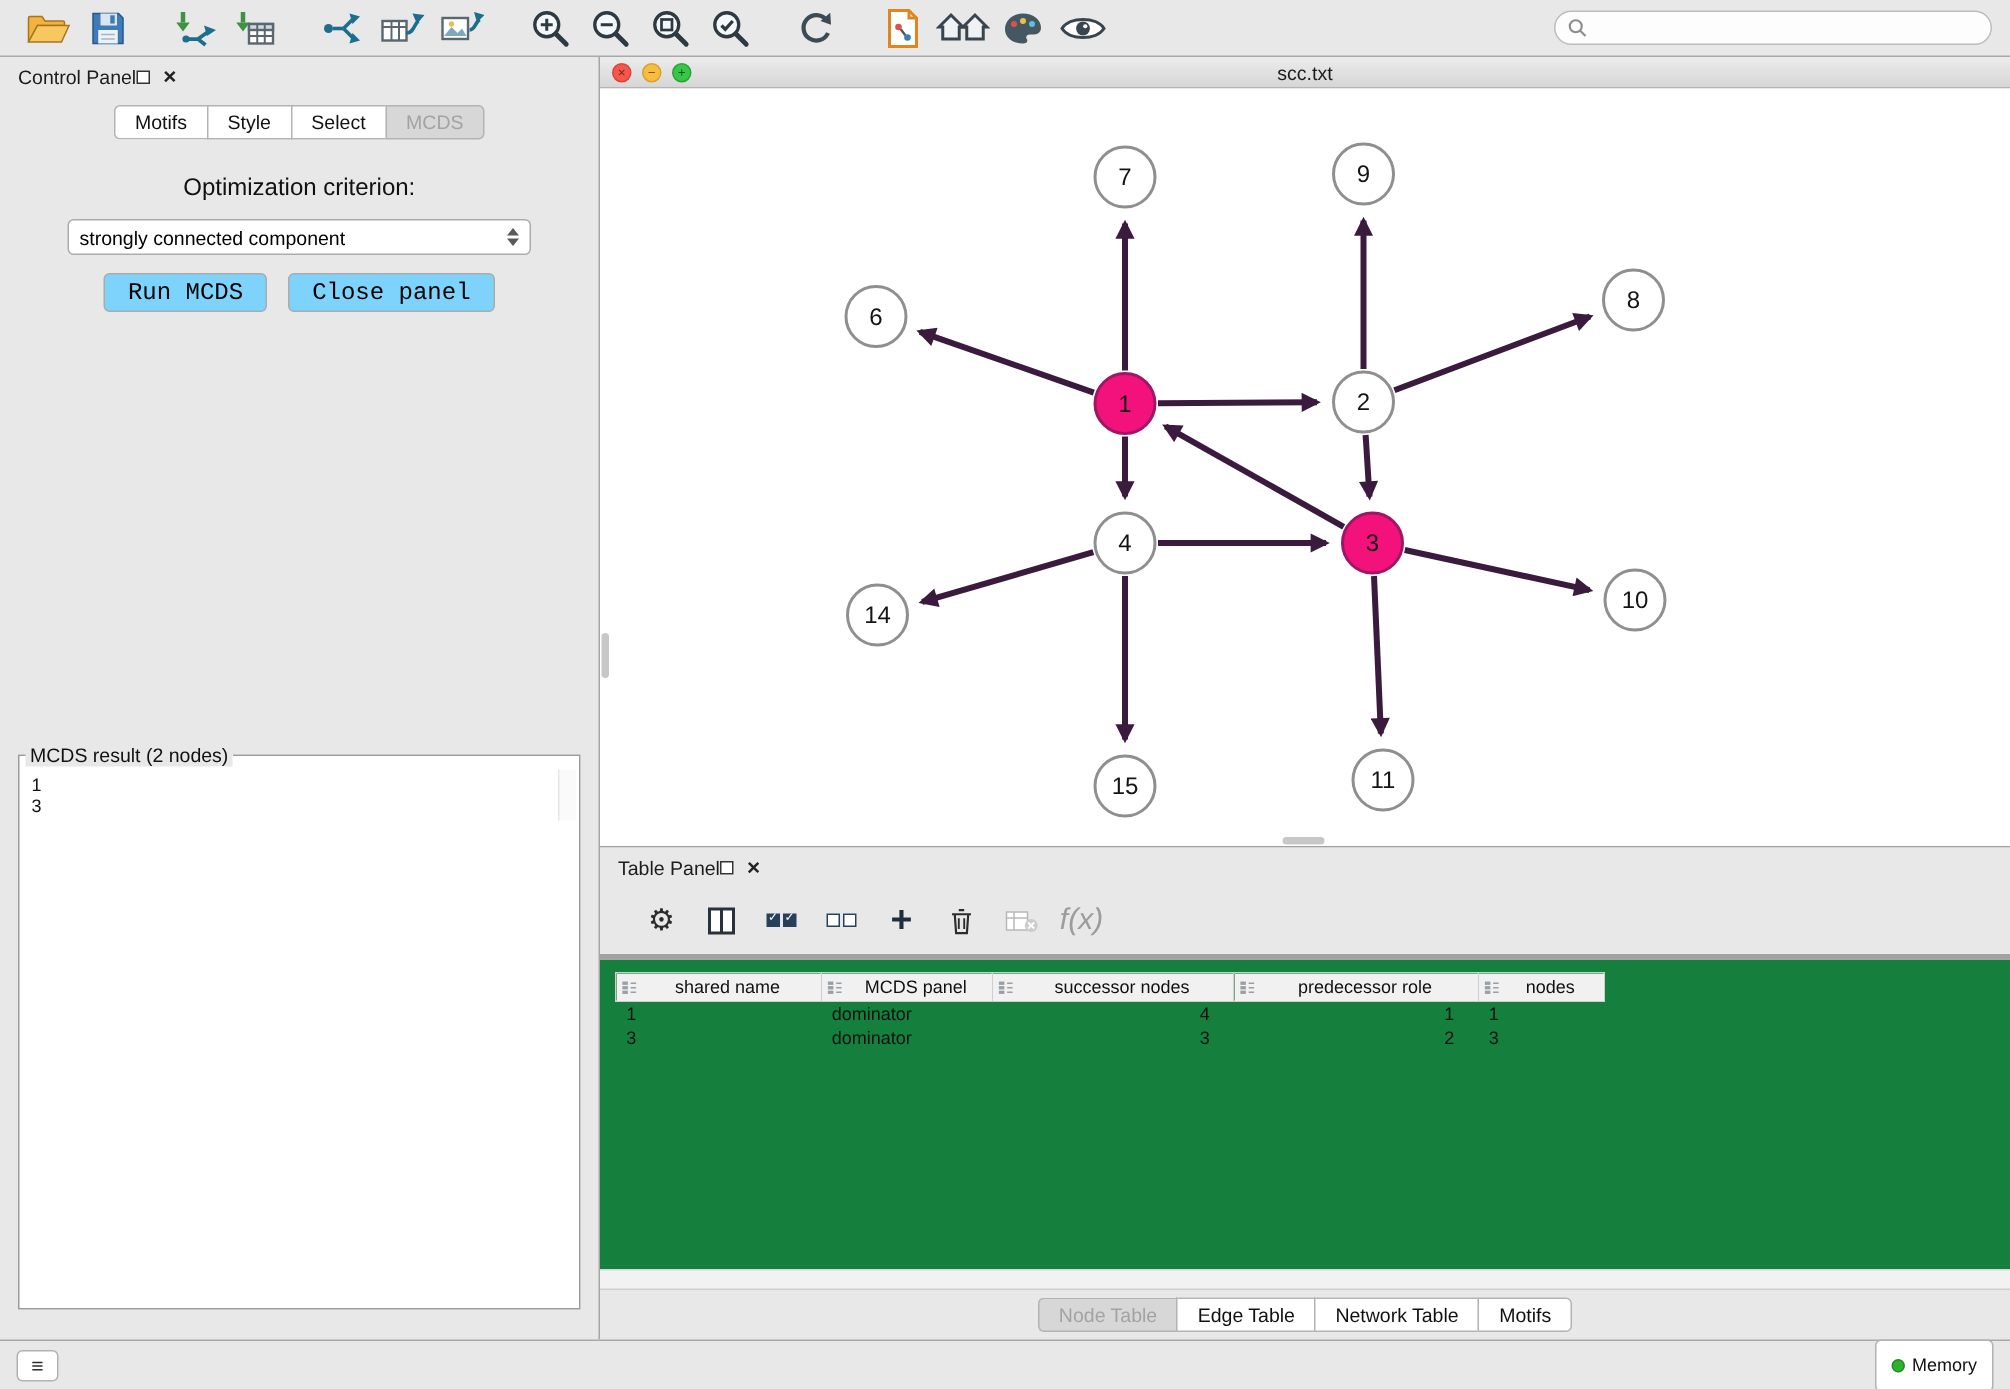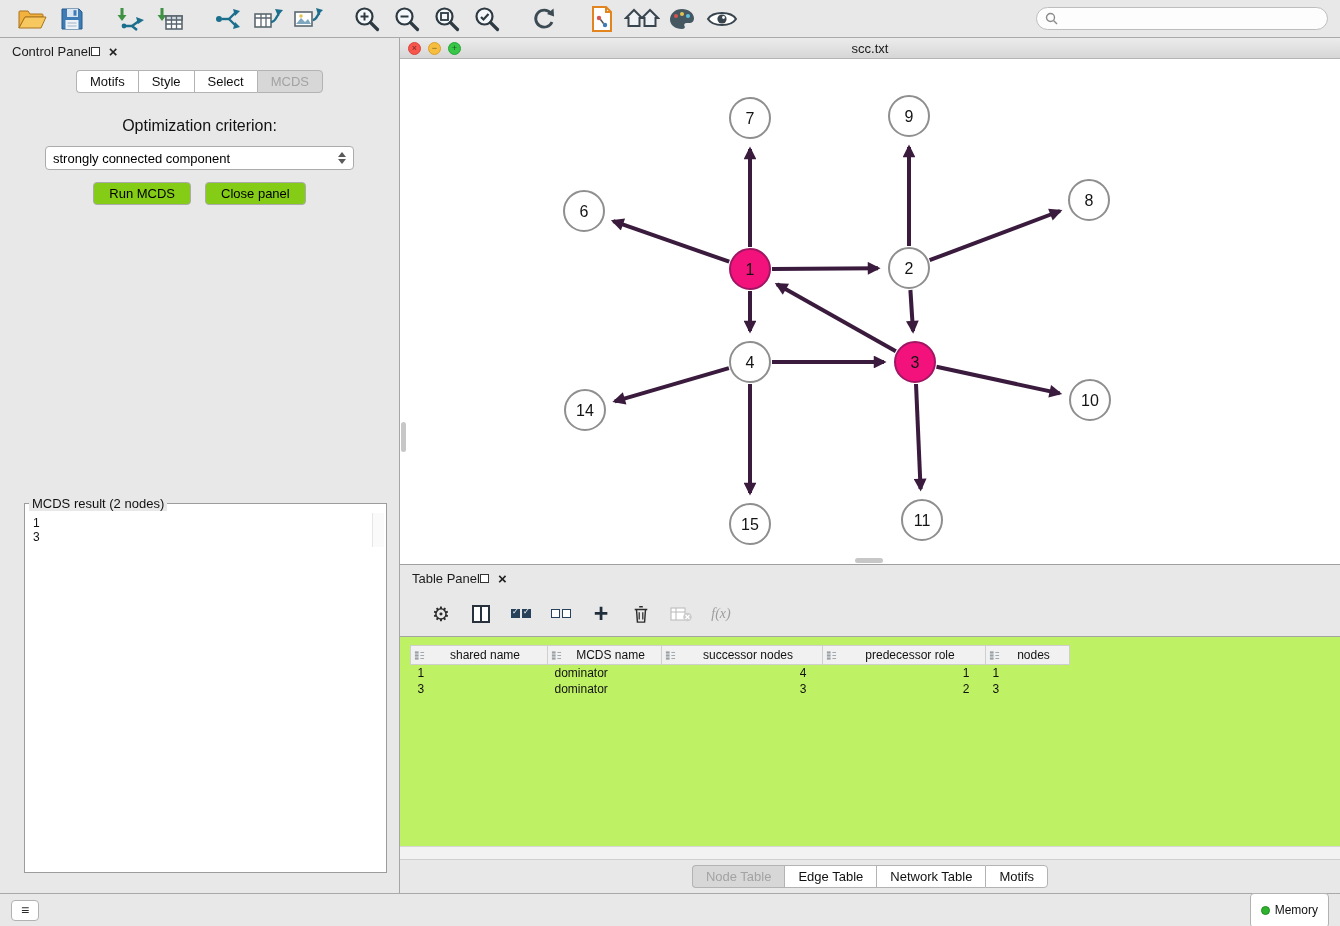--- a/index.html
+++ b/index.html
@@ -44,24 +44,24 @@
   .opt-label{text-align:center;margin-top:24px;font-size:16px;color:#111}
   .dropdown{margin:11px 45px 0 45px;height:24px;background:#fff;border:1px solid #ababab;
     border-radius:4px;display:flex;align-items:center;justify-content:space-between;
     padding:0 7px;font-size:13px;cursor:pointer}
   .stepper{display:flex;flex-direction:column;gap:2px;align-items:center}
   .stepper .up{width:0;height:0;border-left:4px solid transparent;border-right:4px solid transparent;
     border-bottom:5px solid #5a5a5a}
   .stepper .dn{width:0;height:0;border-left:4px solid transparent;border-right:4px solid transparent;
     border-top:5px solid #5a5a5a}
   .btn-row{display:flex;justify-content:center;gap:14px;margin-top:12px}
-  .btn{font-family:Liberation Sans, sans-serif;font-size:13px;background:#84cc16;
+  .btn{font-family:Liberation Mono, monospace;font-size:16px;background:#7dd3fc;
     border:1px solid #ababab;border-radius:4px;padding:3px 15px;cursor:pointer}
 
-  .result{margin:auto 12px 20px 24px;height:377px;border:1px solid #9c9c9c;background:#fff;
+  .result{margin:auto 12px 20px 12px;height:377px;border:1px solid #9c9c9c;background:#fff;
     position:relative;padding:2px}
   .result legend{font-size:13px;color:#111;padding:0 3px;margin-left:2px;background:#e8e8e8}
   .result-inner{font-size:12px;color:#111;padding:3px 6px;line-height:14px;height:100%}
   .result-scroll{position:absolute;top:2px;right:2px;bottom:2px;width:12px;background:#fafafa;
     border-left:1px solid #e6e6e6}
 
   
   .right-col{flex:1;display:flex;flex-direction:column;min-width:0}
   .net-window{height:527px;flex:0 0 527px;display:flex;flex-direction:column;border-bottom:1px solid #9f9f9f}
   .net-titlebar{height:21px;flex:0 0 21px;background:linear-gradient(#ececec,#d6d6d6);
@@ -81,23 +81,23 @@
   .table-panel{flex:1;display:flex;flex-direction:column;background:#e8e8e8;min-height:0}
   .table-toolbar{height:45px;flex:0 0 45px;display:flex;align-items:center;padding:0 0 0 24px;gap:6px}
   .ttool{background:none;border:none;width:34px;height:32px;display:flex;align-items:center;
     justify-content:center;cursor:pointer;gap:2px;padding:0}
   .ttool.disabled{cursor:default}
   .gear{font-size:20px;color:#2c2c2c;line-height:1}
   .plus{font-size:25px;font-weight:bold;color:#1f2e3a;line-height:1}
   .cb{width:9px;height:9px;background:#27415a;display:inline-block;position:relative}
   .cb::after{content:"✓";position:absolute;left:1px;top:-2px;font-size:8px;color:#fff}
   .cbe{width:9px;height:9px;border:1.5px solid #27415a;background:#fff;display:inline-block}
-  .fx{font-family:Liberation Serif, serif;font-style:italic;font-size:14px;color:#9c9c9c}
-
-  .table-area{flex:1;background:#bef264;border-top:1px solid #a3a3a3;overflow:hidden;padding:8px 16px 0 10px}
+  .fx{font-family:Liberation Sans, sans-serif;font-style:italic;font-size:20px;color:#9c9c9c}
+
+  .table-area{flex:1;background:#15803d;border-top:4px solid #a3a3a3;overflow:hidden;padding:8px 16px 0 10px}
   table{border-collapse:collapse;table-layout:fixed}
   th{background:#f1f1f1;border:1px solid #cfcfcf;height:19px;font-weight:normal;font-size:12px;
     color:#111;position:relative;text-align:center;padding:0 4px 0 16px;cursor:pointer;
     white-space:nowrap;overflow:hidden}
   th .sorticon{position:absolute;left:3px;top:4px}
   td{font-size:12px;color:#111;height:16px;padding:0 7px;white-space:nowrap;overflow:hidden}
   td.num{text-align:right;padding-right:16px}
 
   .table-hscroll{height:14px;flex:0 0 14px;background:#f2f2f2;border-top:1px solid #d6d6d6;
     border-bottom:1px solid #cfcfcf}
@@ -431,21 +431,21 @@
                         <rect x="1" y="1" width="4" height="2.4" fill="#98a0a6"></rect>
                         <rect x="1" y="4.3" width="4" height="2.4" fill="#98a0a6"></rect>
                         <rect x="1" y="7.6" width="4" height="2.4" fill="#98a0a6"></rect>
                         <path d="M7 2.2h4M7 5.5h4M7 8.8h4" stroke="#98a0a6"></path>
                       </svg></span><span>shared name</span></th>
                 <th><span class="sorticon"><svg width="11" height="11" viewBox="0 0 12 11">
                         <rect x="1" y="1" width="4" height="2.4" fill="#98a0a6"></rect>
                         <rect x="1" y="4.3" width="4" height="2.4" fill="#98a0a6"></rect>
                         <rect x="1" y="7.6" width="4" height="2.4" fill="#98a0a6"></rect>
                         <path d="M7 2.2h4M7 5.5h4M7 8.8h4" stroke="#98a0a6"></path>
-                      </svg></span><span>MCDS name</span></th>
+                      </svg></span><span>MCDS panel</span></th>
                 <th><span class="sorticon"><svg width="11" height="11" viewBox="0 0 12 11">
                         <rect x="1" y="1" width="4" height="2.4" fill="#98a0a6"></rect>
                         <rect x="1" y="4.3" width="4" height="2.4" fill="#98a0a6"></rect>
                         <rect x="1" y="7.6" width="4" height="2.4" fill="#98a0a6"></rect>
                         <path d="M7 2.2h4M7 5.5h4M7 8.8h4" stroke="#98a0a6"></path>
                       </svg></span><span>successor nodes</span></th>
                 <th><span class="sorticon"><svg width="11" height="11" viewBox="0 0 12 11">
                         <rect x="1" y="1" width="4" height="2.4" fill="#98a0a6"></rect>
                         <rect x="1" y="4.3" width="4" height="2.4" fill="#98a0a6"></rect>
                         <rect x="1" y="7.6" width="4" height="2.4" fill="#98a0a6"></rect>

